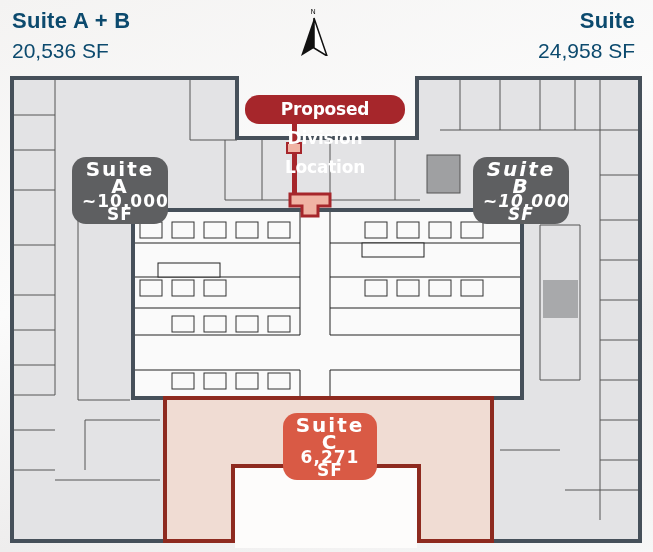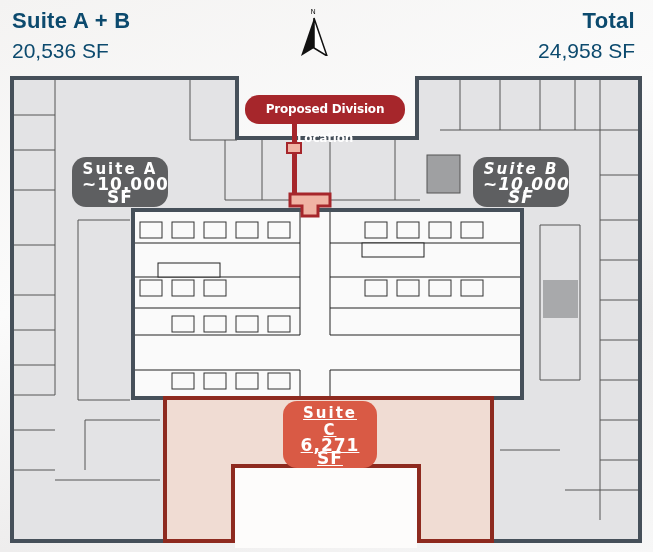--- a/index.html
+++ b/index.html
@@ -14,29 +14,29 @@
   #left-title { left:12px; top:10px; }
   #left-value { left:12px; top:40px; }
   #right-title { right:18px; top:10px; text-align:right; }
   #right-value { right:18px; top:40px; }
   #compass { position:absolute; left:298px; top:6px; width:32px; height:50px; }
   #plan { position:absolute; left:0; top:0; width:653px; height:552px; }
   .label { position:absolute; text-align:center; color:#fff; font-family:"DejaVu Sans", sans-serif; }
   .suite-pill {
     background:#5e5f61; border-radius:14px; padding:4px 10px 3px;
   }
-  .suite-pill .name { font-size:15px; letter-spacing:2px; font-weight:bold; line-height:17px; }
+  .suite-pill .name { font-size:20px; letter-spacing:2px; font-weight:bold; line-height:17px; }
   .suite-pill .sf { font-size:17px; letter-spacing:1px; font-weight:bold; line-height:13px; }
   #suite-a { left:72px; top:157px; width:76px; }
   #suite-b { left:473px; top:157px; width:76px;font-style:italic; }
-  #suite-c { left:283px; top:401px; width:74px; background:#d95a45;text-decoration:underline; }
+  #suite-c { left:283px; top:413px; width:74px; background:#d95a45; }
   #division-label {
     position:absolute; left:245px; top:95px; width:160px; height:29px;
     background:#a6262b; border-radius:14px; color:#fff;
-    font-family:"DejaVu Sans", sans-serif; font-weight:bold; font-size:12px;
+    font-family:"DejaVu Sans", sans-serif; font-weight:bold; font-size:17px;
     line-height:29px; text-align:center; letter-spacing:-0.2px;
   }
 </style>
 </head>
 <body>
 
 <svg id="plan" viewBox="0 0 653 552" xmlns="http://www.w3.org/2000/svg">
 
   <path d="M12,78 L237,78 L237,138 L417,138 L417,78 L640,78 L640,541 L492,541 L492,398 L165,398 L165,541 L12,541 Z" fill="#e3e3e5" stroke="#46505a" stroke-width="4"></path>
 
@@ -147,21 +147,21 @@
     <rect x="362" y="243" width="62" height="14" fill="#fafafa"></rect>
   </g>
 
   <rect x="292" y="124" width="5" height="70" fill="#a6262b"></rect>
   <rect x="287" y="143" width="14" height="10" fill="#f0b3a4" stroke="#a6262b" stroke-width="2"></rect>
   <path d="M290,194 L330,194 L330,206 L318,206 L318,216 L302,216 L302,206 L290,206 Z" fill="#f0b3a4" stroke="#a6262b" stroke-width="3"></path>
 </svg>
 
 <div id="left-title" class="hdr title">Suite A + B</div>
 <div id="left-value" class="hdr value">20,536 SF</div>
-<div id="right-title" class="hdr title">Total</div>
+<div id="right-title" class="hdr title">Suite</div>
 <div id="right-value" class="hdr value">24,958 SF</div>
 
 <svg id="compass" viewBox="0 0 32 50">
   <text x="15" y="8" font-size="7" text-anchor="middle" fill="#222" font-family="DejaVu Sans, sans-serif">N</text>
   <polygon points="16,12 3,50 16,42" fill="#111"></polygon>
   <polygon points="16,12 29,50 16,42" fill="#fff" stroke="#111" stroke-width="1.5"></polygon>
 </svg>
 
 <div id="division-label">Proposed Division Location</div>
 

